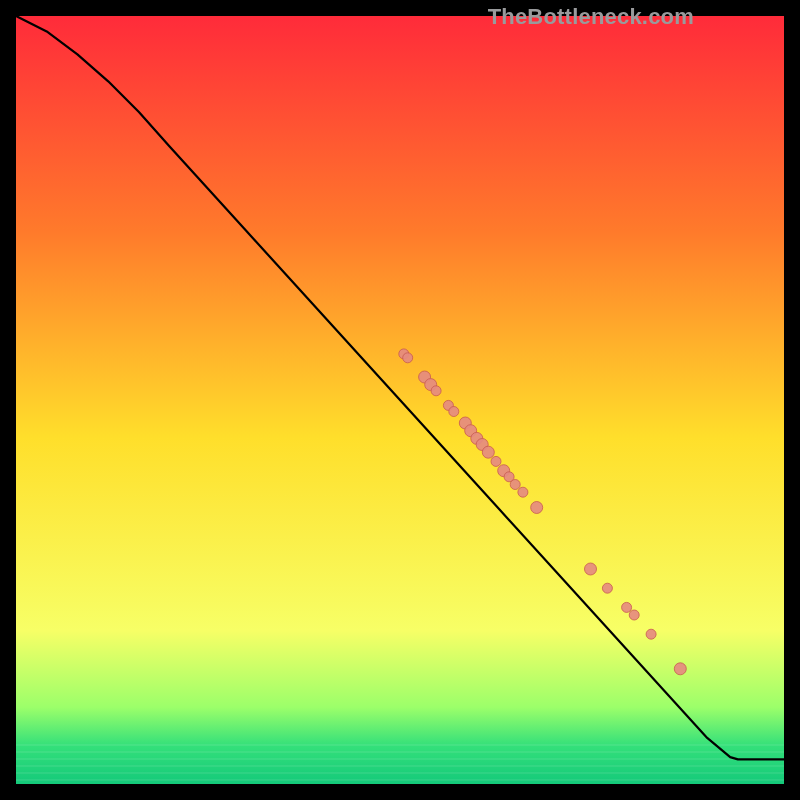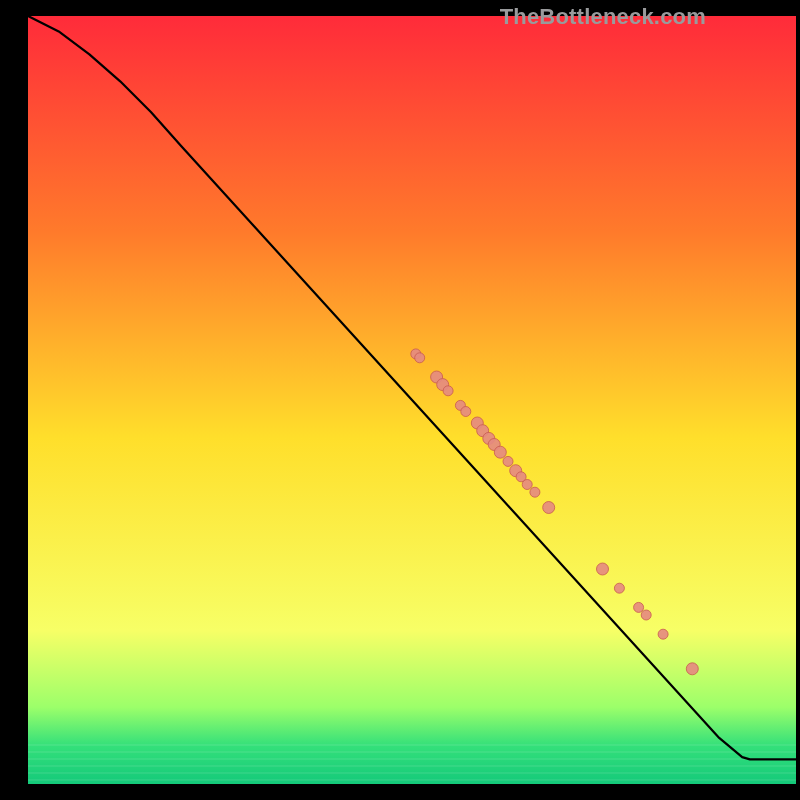--- a/index.html
+++ b/index.html
@@ -7,21 +7,20 @@
     padding: 0;
     width: 800px;
     height: 800px;
     background: #000;
     overflow: hidden;
   }
   .stage {
     position: relative;
     width: 708px;
     height: 800px;
-    margin-left: 12px;
   }
   svg { display: block; }
   .watermark {
     position: absolute;
     top: 4px;
     right: 14px;
     font-family: Arial, Helvetica, sans-serif;
     font-size: 22px;
     font-weight: 600;
     letter-spacing: 0.2px;

